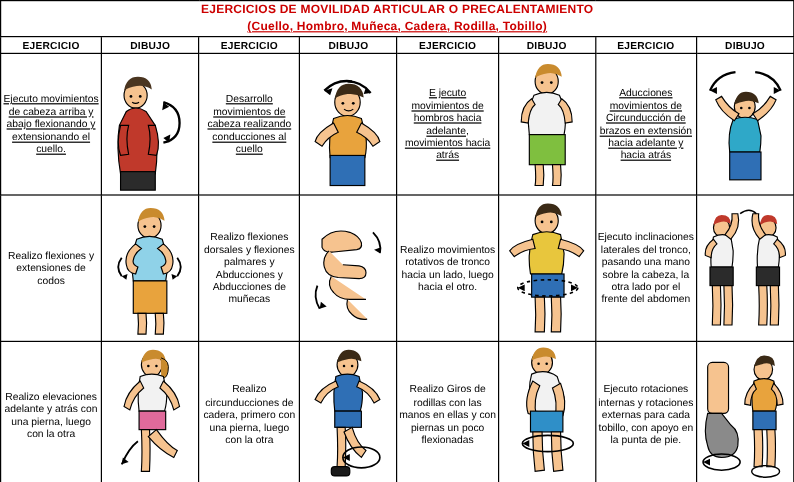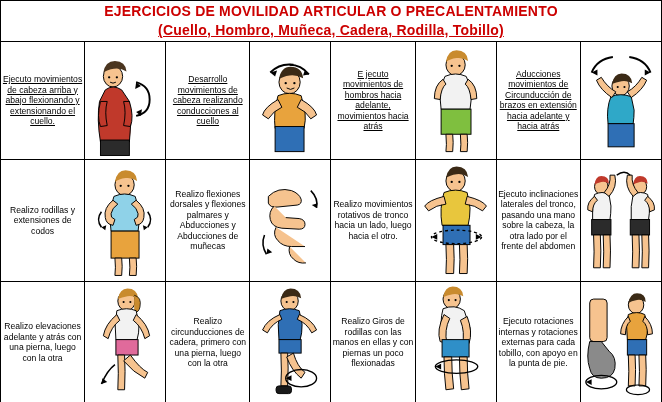--- a/index.html
+++ b/index.html
@@ -26,21 +26,21 @@
   }
   table.sheet td, table.sheet th {
     border: 1px solid #000000;
     vertical-align: middle;
     text-align: center;
     padding: 1px;
     box-sizing: border-box;
   }
   .title-cell {
     font-weight: bold;
-    font-size: 14px;
+    font-size: 10px;
     color: #cc0000;
     line-height: 1.35;
     padding: 3px 2px 4px 2px;
     letter-spacing: 0.2px;
   }
   .title-line2 {
     display: block;
     text-decoration: underline;
   }
   .hdr {
@@ -84,20 +84,30 @@
       <col class="c-desc">
         <col class="c-draw">
     </colgroup>
     <tbody>
       <tr>
         <td class="title-cell" colspan="8" style="color: rgb(204, 0, 0);">
           <span>EJERCICIOS DE MOVILIDAD ARTICULAR O PRECALENTAMIENTO</span>
           <span class="title-line2">(Cuello, Hombro, Muñeca, Cadera, Rodilla, Tobillo)</span>
         </td>
       </tr>
+      <tr>
+        <td class="hdr">EJERCICIO</td>
+        <td class="hdr">DIBUJO</td>
+        <td class="hdr">EJERCICIO</td>
+        <td class="hdr">DIBUJO</td>
+        <td class="hdr">EJERCICIO</td>
+        <td class="hdr">DIBUJO</td>
+        <td class="hdr">EJERCICIO</td>
+        <td class="hdr">DIBUJO</td>
+      </tr>
 
       <tr style="height:118px;text-decoration:underline;">
         <td class="desc">Ejecuto movimientos de cabeza arriba y abajo flexionando y extensionando el cuello.</td>
         <td class="draw">
           <svg class="fig" viewBox="0 0 81 118" xmlns="http://www.w3.org/2000/svg">
             <ellipse cx="28" cy="34" rx="10" ry="11" fill="#f6c38f" stroke="#000" stroke-width="1"></ellipse>
             <path d="M18 30 q2-12 12-12 q11 0 12 11 q-6-4-13-3 q-7 1-11 4z" fill="#4a3520"></path>
             <circle cx="24" cy="35" r="1.2" fill="#000"></circle>
             <circle cx="32" cy="35" r="1.2" fill="#000"></circle>
             <path d="M25 40 q3 2 6 0" stroke="#000" stroke-width="1" fill="none"></path>
@@ -159,21 +169,21 @@
             <rect x="27" y="83" width="27" height="24" fill="#2f6fb5" stroke="#000" stroke-width="1"></rect>
             <path d="M10 30 q6-14 22-16" stroke="#000" stroke-width="2" fill="none"></path>
             <path d="M10 30 l6 -3 l0 6 z" fill="#000"></path>
             <path d="M71 30 q-6-14 -22-16" stroke="#000" stroke-width="2" fill="none"></path>
             <path d="M71 30 l-6 -3 l0 6 z" fill="#000"></path>
           </svg>
         </td>
       </tr>
 
       <tr style="height:122px;">
-        <td class="desc">Realizo rodillas y extensiones de codos</td>
+        <td class="desc">Realizo flexiones y extensiones de codos</td>
         <td class="draw">
           <svg class="fig" viewBox="0 0 81 122" xmlns="http://www.w3.org/2000/svg">
             <ellipse cx="40" cy="24" rx="10" ry="11" fill="#f6c38f" stroke="#000" stroke-width="1"></ellipse>
             <path d="M30 21 q2-12 11-12 q11 0 12 11 q-6-4-12-3 q-7 1-11 4z" fill="#c98b2e"></path>
             <circle cx="36" cy="25" r="1.2" fill="#000"></circle>
             <circle cx="44" cy="25" r="1.2" fill="#000"></circle>
             <path d="M29 36 q11-5 22 0 l4 14 q1 12 -1 22 l-28 0 q-3-20 3-36z" fill="#8fd2e8" stroke="#000" stroke-width="1"></path>
             <path d="M28 40 q-10 8 -8 18 q1 7 8 8 l2 -6 q-5-2-4-6 q1-6 7-10z" fill="#f6c38f" stroke="#000" stroke-width="1"></path>
             <path d="M52 40 q10 8 8 18 q-1 7 -8 8 l-2 -6 q5-2 4-6 q-1-6-7-10z" fill="#f6c38f" stroke="#000" stroke-width="1"></path>
             <rect x="26" y="72" width="29" height="28" fill="#e8a33d" stroke="#000" stroke-width="1"></rect>

